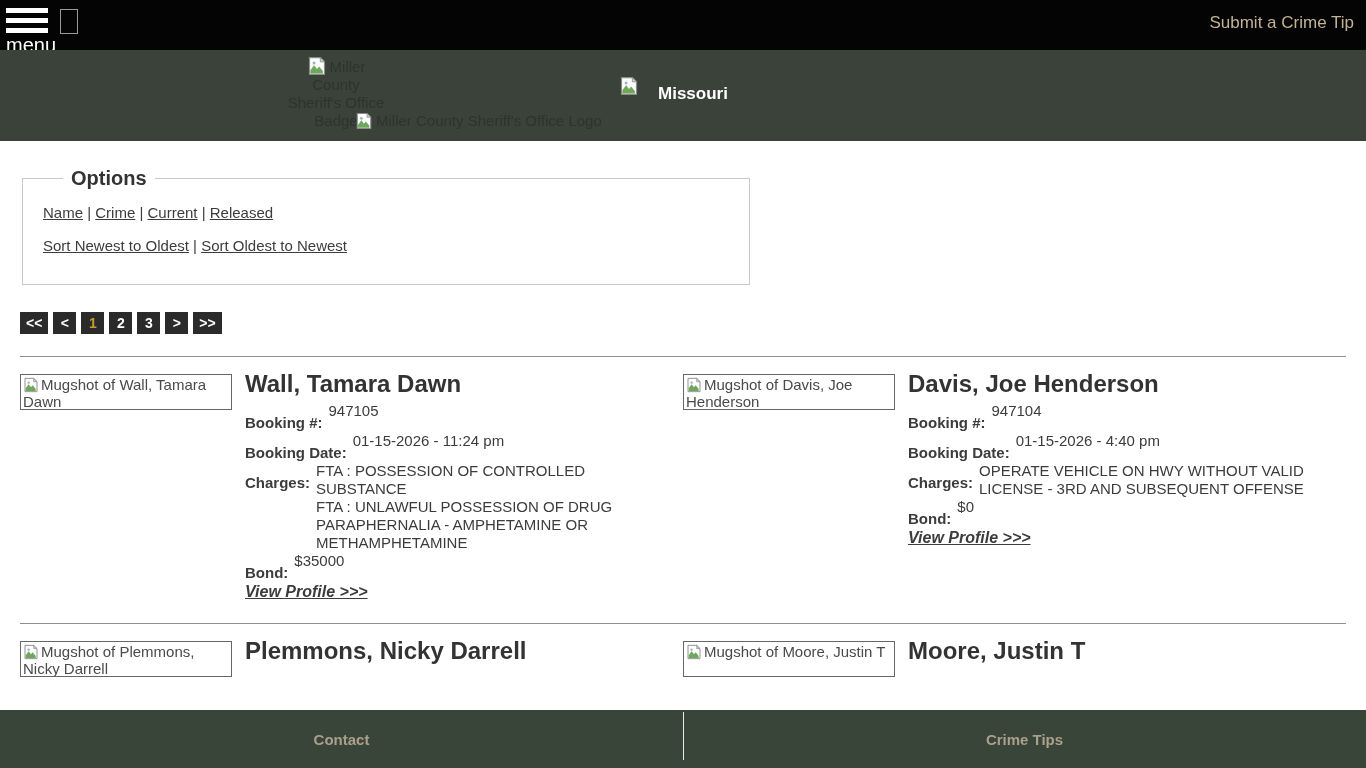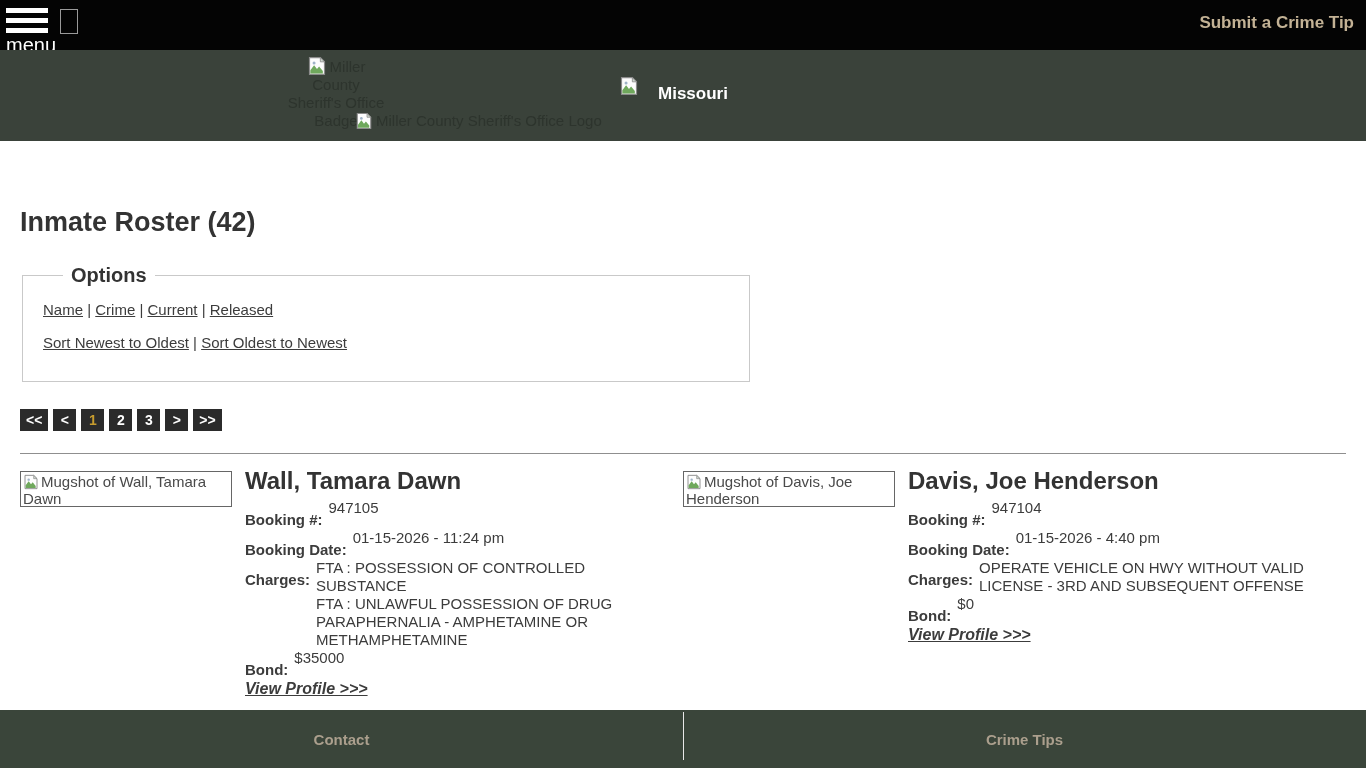--- a/index.html
+++ b/index.html
@@ -8,21 +8,21 @@
     width:1366px; height:768px; overflow:hidden; background:#ffffff;
     font-family:"Liberation Sans", sans-serif; position:relative;
   }
   
   .topbar { height:50px; background:#040404; display:flex; align-items:flex-start; position:relative; }
   .menu-wrap { margin:8px 0 0 6px; width:42px; cursor:pointer; }
   .bars span { display:block; height:5px; background:#ffffff; margin-bottom:5px; }
   .menu-label { color:#ffffff; font-size:20px; line-height:14px; margin-top:0; }
   .tb-broken { width:18px; height:25px; border:1px solid #9a9a9a; margin:9px 0 0 12px; }
   .crime-tip { margin-left:auto; margin-right:12px; margin-top:13px; color:#c3b295;
-    font-weight:bold; font-size:17px; text-decoration:none; cursor:pointer; }
+    font-weight:normal; font-size:17px; text-decoration:none; cursor:pointer; }
   
   .header { height:91px; background:#3a423a; position:relative; }
   .alt-img { color:#2d342d; font-size:15px; line-height:18px; }
   .hdr-badge { position:absolute; left:287px; top:6px; width:98px; height:78px; overflow:hidden; text-align:center; }
   .hdr-logo  { position:absolute; left:355px; top:62px; white-space:nowrap; }
   .hdr-map   { position:absolute; left:619px; top:26px; white-space:nowrap; width:460px; overflow:hidden; }
   .missouri  { position:absolute; left:658px; top:34px; color:#ffffff; font-weight:bold;
     font-size:17px; z-index:2; text-decoration:none; cursor:pointer; }
   .bi { vertical-align:-4px; margin-right:3px; }
   
@@ -95,21 +95,20 @@
   </div>
   <div class="alt-img hdr-map">
     <svg class="bi" width="20" height="20">
         <use href="#broken-icon"></use>
       </svg>
   </div>
   <a class="missouri">Missouri</a>
 </div>
 
 <div class="content">
-  <h1 class="page-title">Inmate Roster (42)</h1>
 
   <fieldset class="options">
     <legend>Options</legend>
     <div class="links" id="filter-links"><a class="optlink">Name</a> | <a class="optlink">Crime</a> | <a class="optlink">Current</a> | <a class="optlink">Released</a></div>
     <div class="links" id="sort-links"><a class="optlink">Sort Newest to Oldest</a> | <a class="optlink">Sort Oldest to Newest</a></div>
   </fieldset>
 
   <div class="pagination" id="pagination"><div class="pbtn">&lt;&lt;</div><div class="pbtn">&lt;</div><div class="pbtn active">1</div><div class="pbtn">2</div><div class="pbtn">3</div><div class="pbtn">&gt;</div><div class="pbtn">&gt;&gt;</div></div>
 
   <hr class="sep">

